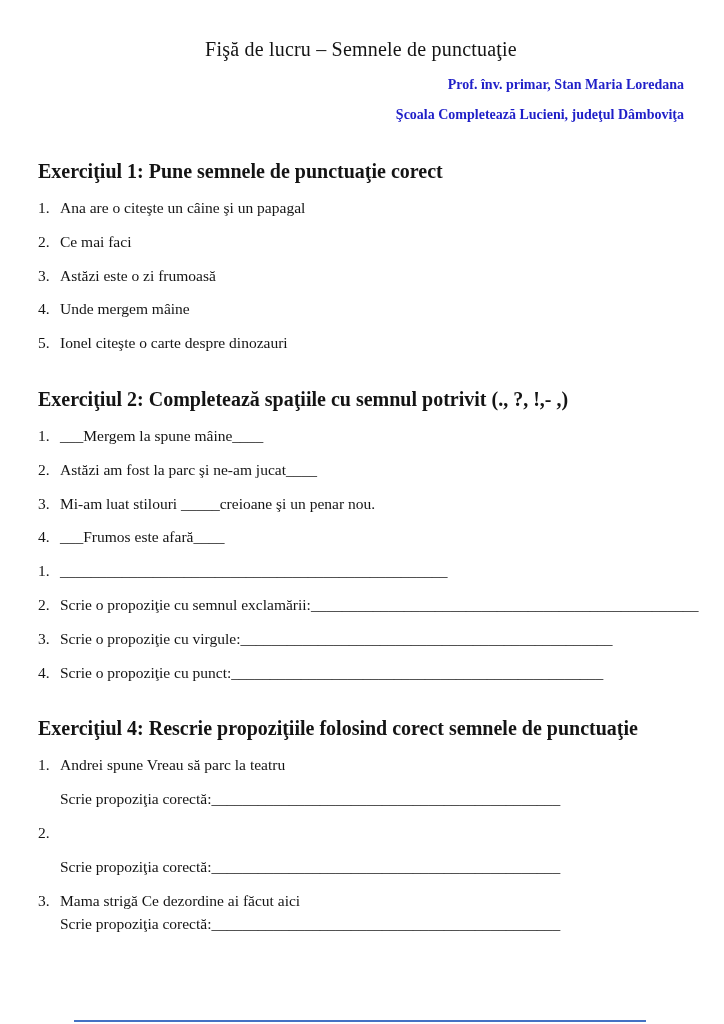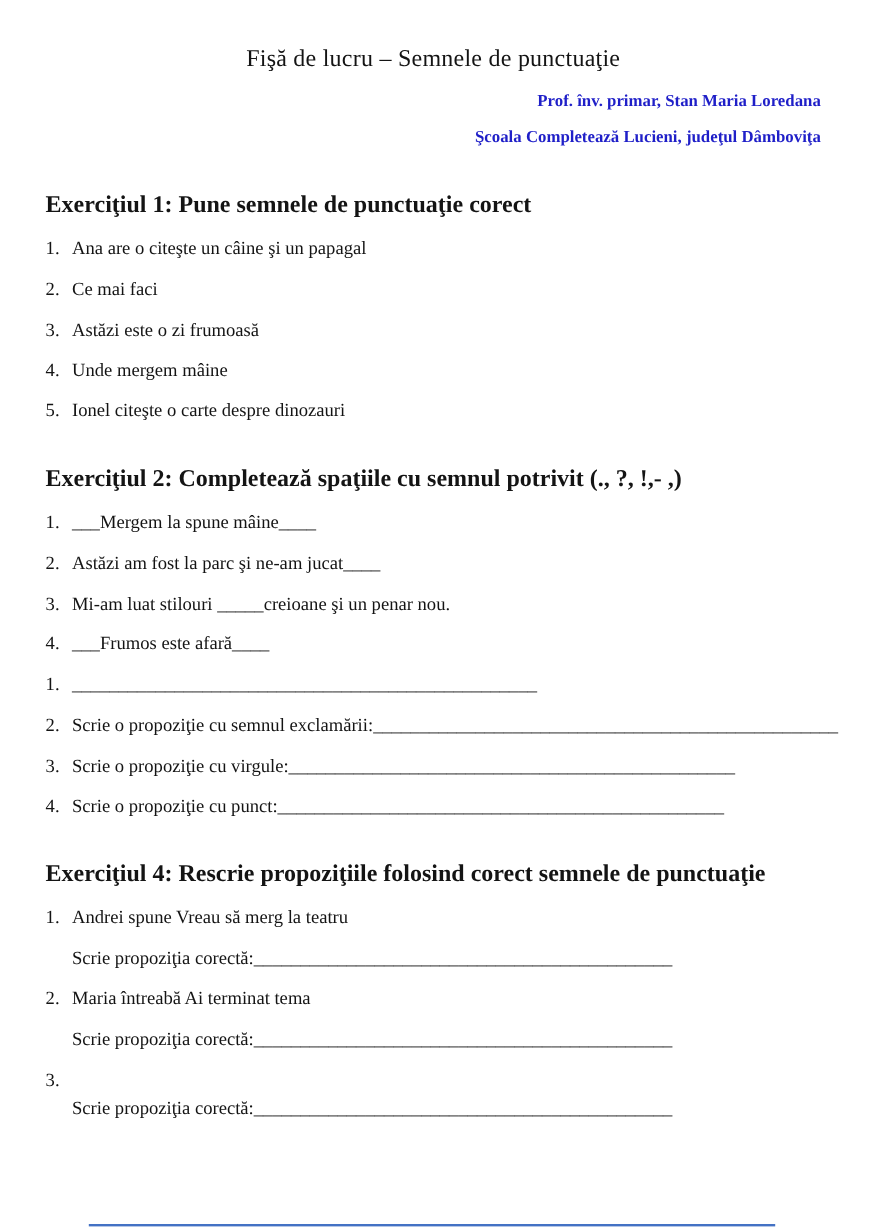--- a/index.html
+++ b/index.html
@@ -156,38 +156,38 @@
       <span class="txt">Scrie o propoziţie cu punct: </span>
       <span class="blank">________________________________________________</span>
     </div>
   </section>
 
   <section>
     <h2 class="ex-heading">Exerciţiul 4: Rescrie propoziţiile folosind corect semnele de punctuaţie</h2>
 
     <div class="item">
       <span class="num">1.</span>
-      <span class="txt">Andrei spune Vreau să merg la teatru</span>
+      <span class="txt">Andrei spune Vreau să parc la teatru</span>
     </div>
     <div class="item sub">
       <span class="txt">Scrie propoziţia corectă: </span>
       <span class="blank">_____________________________________________</span>
     </div>
 
     <div class="item">
       <span class="num">2.</span>
-      <span class="txt">Maria întreabă Ai terminat tema</span>
     </div>
     <div class="item sub">
       <span class="txt">Scrie propoziţia corectă: </span>
       <span class="blank">_____________________________________________</span>
     </div>
 
     <div class="item">
       <span class="num">3.</span>
+      <span class="txt">Mama strigă Ce dezordine ai făcut aici</span>
     </div>
     <div class="item sub tight">
       <span class="txt">Scrie propoziţia corectă: </span>
       <span class="blank">_____________________________________________</span>
     </div>
   </section>
 
 </div>
 
 <div class="footer-rule"></div>

